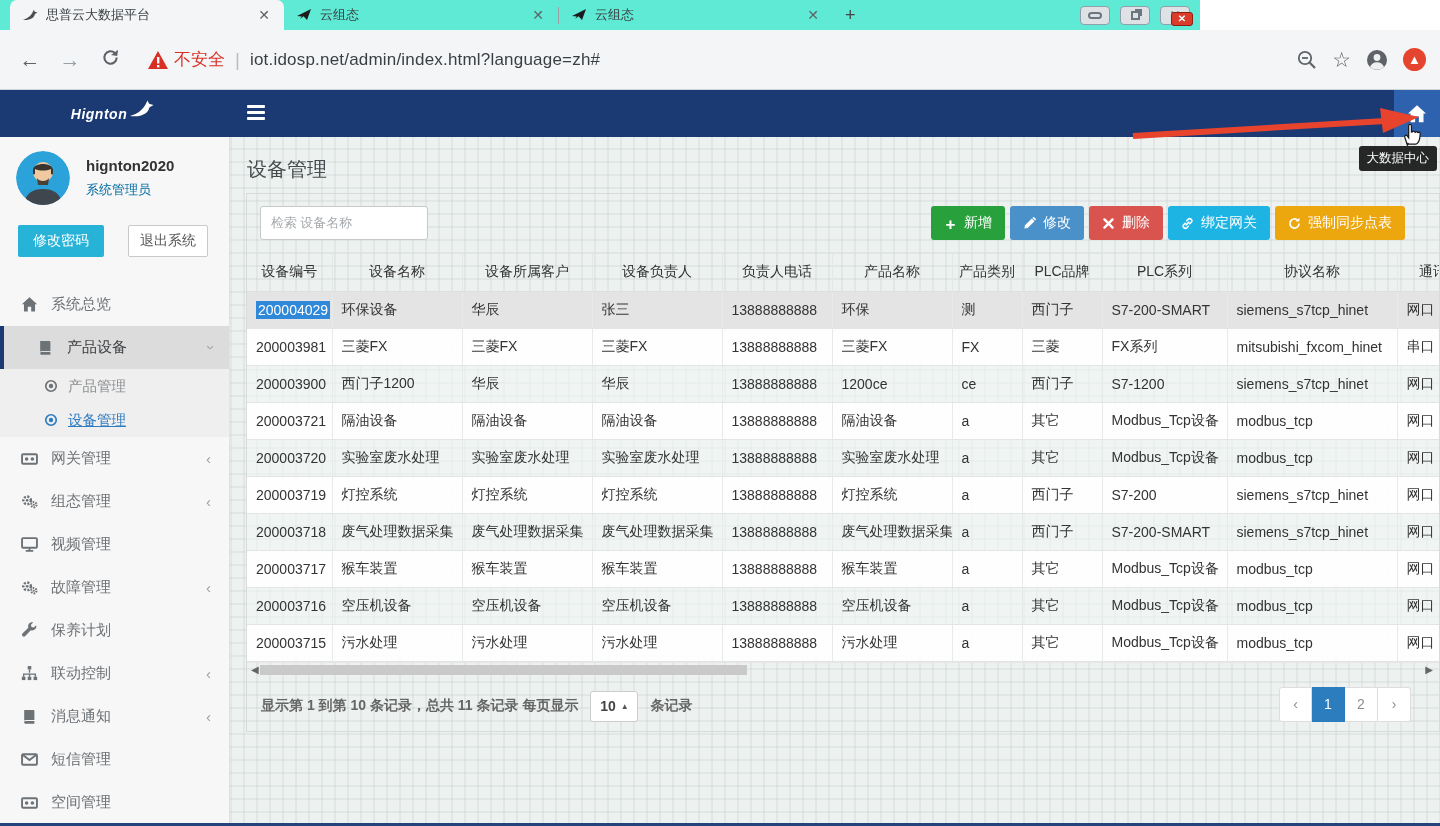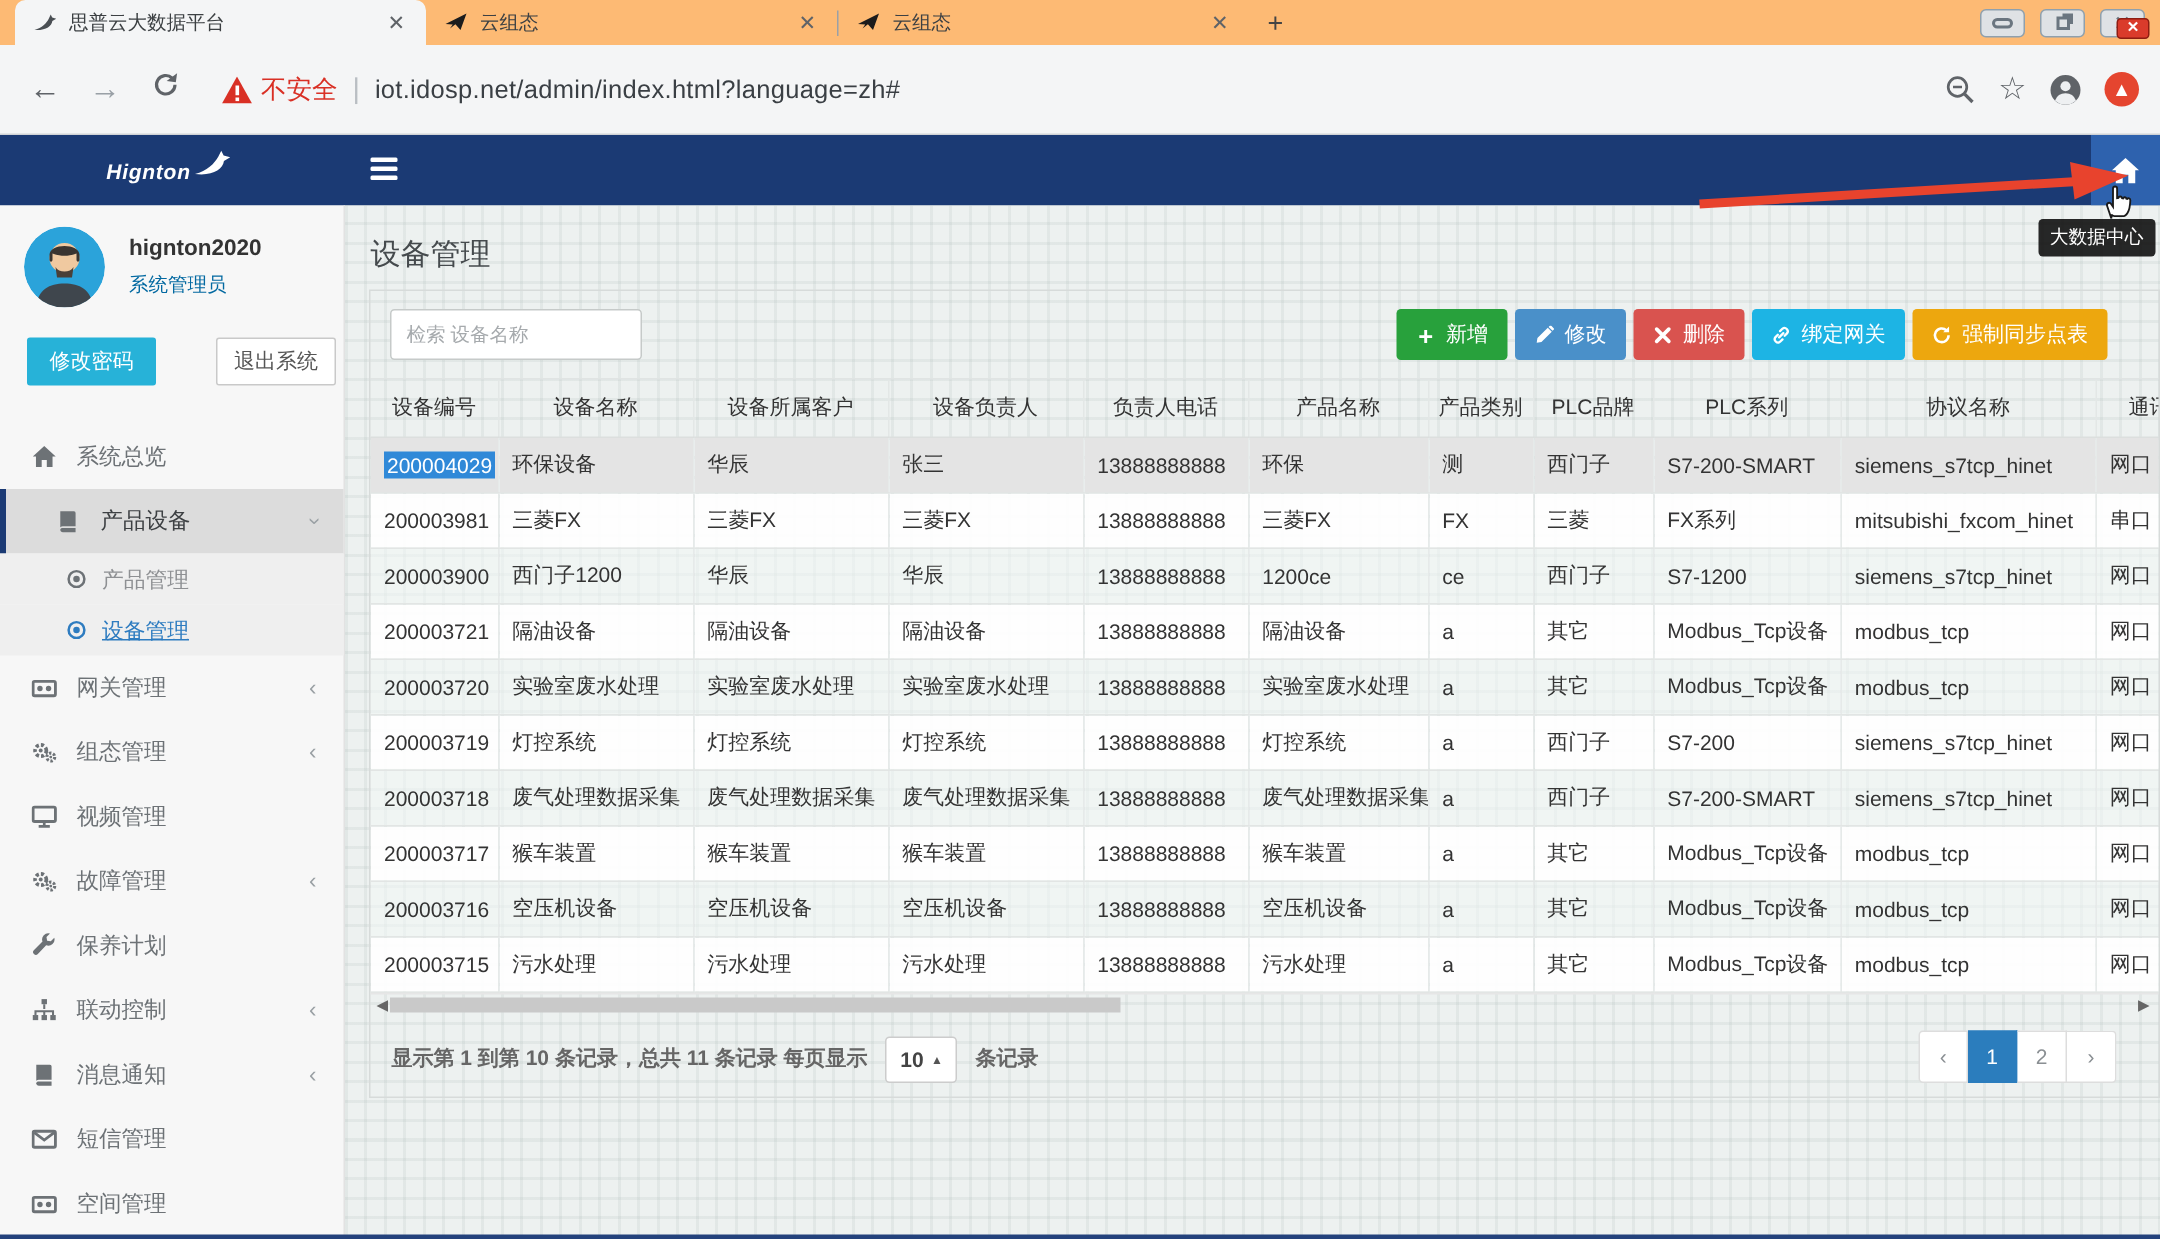--- a/index.html
+++ b/index.html
@@ -1,20 +1,20 @@
 <!DOCTYPE html>
 <html><head>
 <meta charset="utf-8">
 <style>
   * { margin:0; padding:0; box-sizing:border-box; }
   html,body { width:1440px; height:826px; overflow:hidden; font-family:"Liberation Sans", sans-serif; }
   #app { position:relative; width:1440px; height:826px; background:#fff; }
 
   
-  .titlebar { position:absolute; left:0; top:0; width:1440px; height:30px; background:#fdba74; display:flex; align-items:flex-end; }
+  .titlebar { position:absolute; left:0; top:0; width:1200px; height:30px; background:#5eead4; display:flex; align-items:flex-end; }
   .tab { height:30px; display:flex; align-items:center; padding:0 10px 0 12px; font-size:13px; color:#3c4043; width:274px; position:relative; }
   .tab.active { background:#f4f5f6; border-radius:7px 7px 0 0; }
   .tab .fav { width:16px; height:16px; margin-right:8px; flex:0 0 auto; }
   .tab .t-title { flex:1; white-space:nowrap; overflow:hidden; }
   .tab .t-close { color:#5f6368; font-size:14px; padding:0 4px; cursor:default; }
   .tab-sep { width:1px; height:17px; background:#9aa0a6; margin-bottom:6px; }
   .newtab { font-size:18px; color:#444; padding:0 12px 4px 12px; }
   .wincontrols { margin-left:auto; display:flex; align-items:center; gap:10px; padding:0 10px; height:30px; }
   .wc { width:30px; height:19px; border:1px solid #8fa0ad; border-radius:4px; display:flex; align-items:center; justify-content:center; background:#dfe2e5; }
   .wc-min-glyph { width:14px; height:7px; border:2px solid #6b7680; border-radius:4px; }
@@ -45,21 +45,21 @@
   .burger i { display:block; height:3px; background:#fff; margin-bottom:3px; border-radius:1px; }
   .home-btn { position:absolute; right:0; top:0; width:46px; height:47px; background:#2e62ae; display:flex; align-items:center; justify-content:center; }
   .home-btn svg { width:20px; height:20px; fill:#fff; }
 
   
   .sidebar { position:absolute; left:0; top:137px; width:230px; height:689px; background:#f7f7f7; border-right:1px solid #e2e2e2; }
   .user-block { padding:14px 0 0 16px; position:relative; height:76px; }
   .avatar { width:54px; height:54px; border-radius:50%; overflow:hidden; }
   .u-name { position:absolute; left:86px; top:20px; font-size:15px; font-weight:bold; color:#333; }
   .u-role { position:absolute; left:86px; top:44px; font-size:13px; color:#0369a1; }
-  .user-btns { display:flex; gap:40px; padding:12px 0 14px 18px; }
+  .user-btns { display:flex; gap:24px; padding:12px 0 14px 18px; }
   .btn-pass { width:86px; height:32px; background:#27b2d8; color:#fff; border:none; font-size:14px; border-radius:2px; font-family:inherit; }
   .btn-logout { width:80px; height:32px; background:#fff; color:#555; border:1px solid #c9c9c9; font-size:14px; border-radius:2px; font-family:inherit; }
   .menu { margin-top:12px; }
   .m-item { position:relative; height:43px; display:flex; align-items:center; padding-left:21px; color:#6d7276; font-size:15px; }
   .m-item .m-ic { width:17px; height:17px; margin-right:13px; color:#6d7276; flex:0 0 auto; }
   .m-ic svg { width:100%; height:100%; fill:currentColor; }
   .m-item.parent-active { background:#dcdcdc; border-left:4px solid #1b3a74; padding-left:33px; color:#3d4043; }
   .m-item.sub { height:34px; padding-left:44px; background:#efefef; font-size:14.5px; color:#8e9093; }
   .m-item.sub .m-ic { width:14px; height:14px; margin-right:10px; }
   .m-item.sub.sub-active { color:#2e7cc0; }

